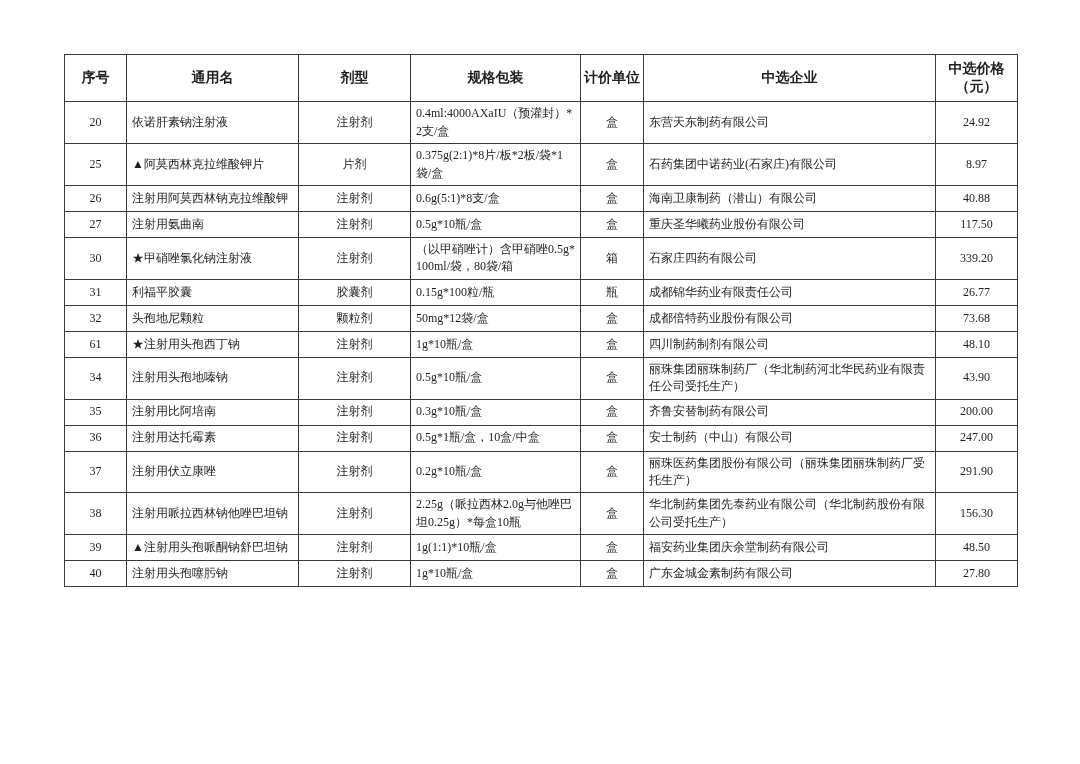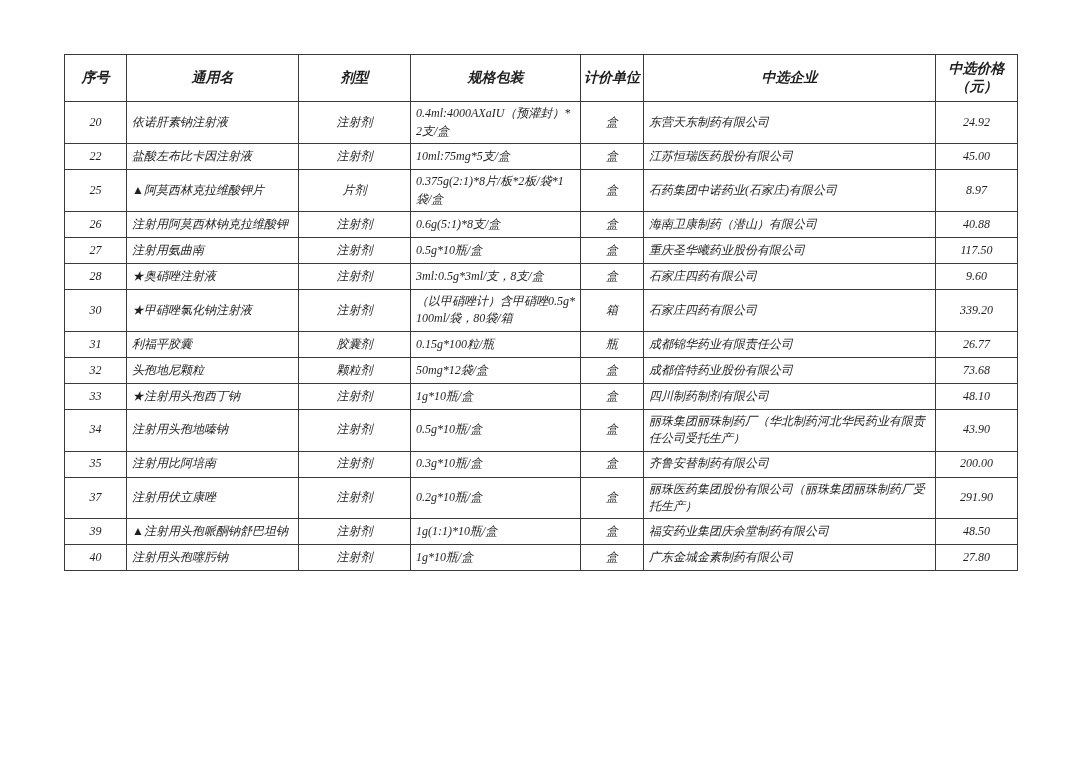--- a/index.html
+++ b/index.html
@@ -10,21 +10,20 @@
     height:764px;
     font-family:"Liberation Serif","DejaVu Serif",serif;
     color:#1f1f1f;
   }
   .page{
     position:relative;
     width:1080px;
     height:764px;
     background:#ffffff;
     overflow:hidden;
-    font-style:italic;
   }
   .table-wrap{
     position:absolute;
     left:64px;
     top:54px;
   }
   table{
     border-collapse:collapse;
     table-layout:fixed;
     width:953px;
@@ -86,29 +85,20 @@
     <td class="c-no">20</td>
     <td class="c-name">依诺肝素钠注射液</td>
     <td class="c-form">注射剂</td>
     <td class="c-spec">0.4ml:4000AXaIU（预灌封）*2支/盒</td>
     <td class="c-unit">盒</td>
     <td class="c-company">东营天东制药有限公司</td>
     <td class="c-price">24.92</td>
   </tr>
 
 
-  <tr>
-    <td class="c-no">22</td>
-    <td class="c-name">盐酸左布比卡因注射液</td>
-    <td class="c-form">注射剂</td>
-    <td class="c-spec">10ml:75mg*5支/盒</td>
-    <td class="c-unit">盒</td>
-    <td class="c-company">江苏恒瑞医药股份有限公司</td>
-    <td class="c-price">45.00</td>
-  </tr>
 
 
   <tr>
     <td class="c-no">25</td>
     <td class="c-name">▲阿莫西林克拉维酸钾片</td>
     <td class="c-form">片剂</td>
     <td class="c-spec">0.375g(2:1)*8片/板*2板/袋*1袋/盒</td>
     <td class="c-unit">盒</td>
     <td class="c-company">石药集团中诺药业(石家庄)有限公司</td>
     <td class="c-price">8.97</td>
@@ -127,29 +117,20 @@
   <tr>
     <td class="c-no">27</td>
     <td class="c-name">注射用氨曲南</td>
     <td class="c-form">注射剂</td>
     <td class="c-spec">0.5g*10瓶/盒</td>
     <td class="c-unit">盒</td>
     <td class="c-company">重庆圣华曦药业股份有限公司</td>
     <td class="c-price">117.50</td>
   </tr>
 
-  <tr>
-    <td class="c-no">28</td>
-    <td class="c-name">★奥硝唑注射液</td>
-    <td class="c-form">注射剂</td>
-    <td class="c-spec">3ml:0.5g*3ml/支，8支/盒</td>
-    <td class="c-unit">盒</td>
-    <td class="c-company">石家庄四药有限公司</td>
-    <td class="c-price">9.60</td>
-  </tr>
 
 
   <tr>
     <td class="c-no">30</td>
     <td class="c-name">★甲硝唑氯化钠注射液</td>
     <td class="c-form">注射剂</td>
     <td class="c-spec">（以甲硝唑计）含甲硝唑0.5g*100ml/袋，80袋/箱</td>
     <td class="c-unit">箱</td>
     <td class="c-company">石家庄四药有限公司</td>
     <td class="c-price">339.20</td>
@@ -169,21 +150,21 @@
     <td class="c-no">32</td>
     <td class="c-name">头孢地尼颗粒</td>
     <td class="c-form">颗粒剂</td>
     <td class="c-spec">50mg*12袋/盒</td>
     <td class="c-unit">盒</td>
     <td class="c-company">成都倍特药业股份有限公司</td>
     <td class="c-price">73.68</td>
   </tr>
 
   <tr>
-    <td class="c-no">33</td>
+    <td class="c-no">61</td>
     <td class="c-name">★注射用头孢西丁钠</td>
     <td class="c-form">注射剂</td>
     <td class="c-spec">1g*10瓶/盒</td>
     <td class="c-unit">盒</td>
     <td class="c-company">四川制药制剂有限公司</td>
     <td class="c-price">48.10</td>
   </tr>
 
   <tr>
     <td class="c-no">34</td>
@@ -198,31 +179,49 @@
   <tr>
     <td class="c-no">35</td>
     <td class="c-name">注射用比阿培南</td>
     <td class="c-form">注射剂</td>
     <td class="c-spec">0.3g*10瓶/盒</td>
     <td class="c-unit">盒</td>
     <td class="c-company">齐鲁安替制药有限公司</td>
     <td class="c-price">200.00</td>
   </tr>
 
+  <tr>
+    <td class="c-no">36</td>
+    <td class="c-name">注射用达托霉素</td>
+    <td class="c-form">注射剂</td>
+    <td class="c-spec">0.5g*1瓶/盒，10盒/中盒</td>
+    <td class="c-unit">盒</td>
+    <td class="c-company">安士制药（中山）有限公司</td>
+    <td class="c-price">247.00</td>
+  </tr>
 
   <tr>
     <td class="c-no">37</td>
     <td class="c-name">注射用伏立康唑</td>
     <td class="c-form">注射剂</td>
     <td class="c-spec">0.2g*10瓶/盒</td>
     <td class="c-unit">盒</td>
     <td class="c-company">丽珠医药集团股份有限公司（丽珠集团丽珠制药厂受托生产）</td>
     <td class="c-price">291.90</td>
   </tr>
 
+  <tr>
+    <td class="c-no">38</td>
+    <td class="c-name">注射用哌拉西林钠他唑巴坦钠</td>
+    <td class="c-form">注射剂</td>
+    <td class="c-spec">2.25g（哌拉西林2.0g与他唑巴坦0.25g）*每盒10瓶</td>
+    <td class="c-unit">盒</td>
+    <td class="c-company">华北制药集团先泰药业有限公司（华北制药股份有限公司受托生产）</td>
+    <td class="c-price">156.30</td>
+  </tr>
 
   <tr>
     <td class="c-no">39</td>
     <td class="c-name">▲注射用头孢哌酮钠舒巴坦钠</td>
     <td class="c-form">注射剂</td>
     <td class="c-spec">1g(1:1)*10瓶/盒</td>
     <td class="c-unit">盒</td>
     <td class="c-company">福安药业集团庆余堂制药有限公司</td>
     <td class="c-price">48.50</td>
   </tr>

